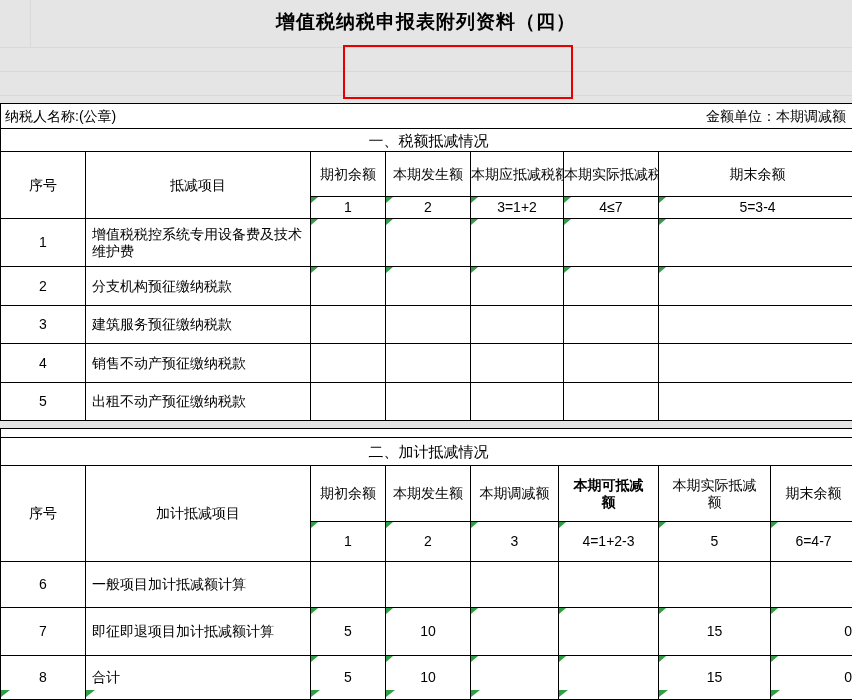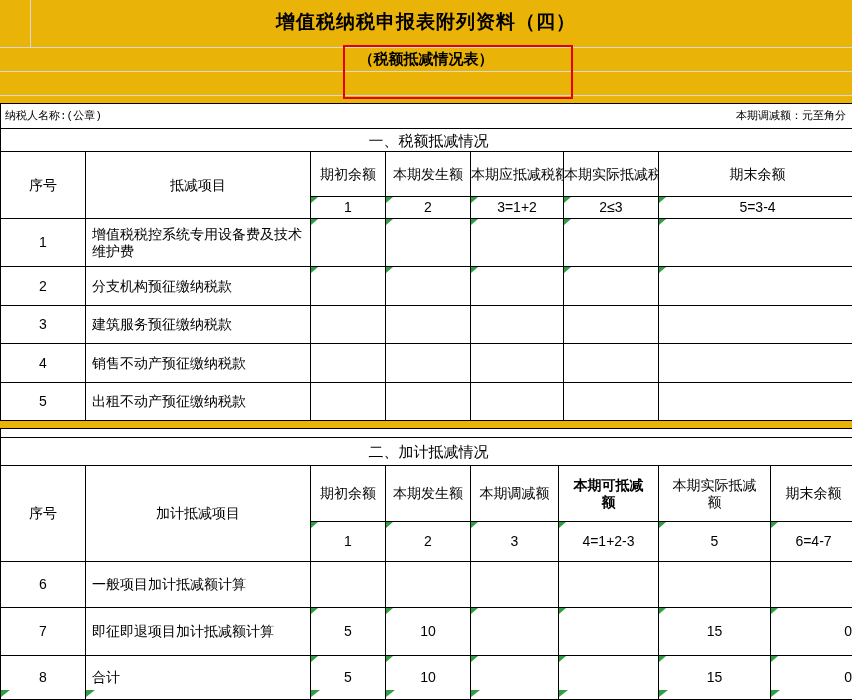--- a/index.html
+++ b/index.html
@@ -1,38 +1,38 @@
 <!DOCTYPE html>
 <html><head>
 <meta charset="utf-8">
 <style>
   html,body{margin:0;padding:0;background:#fff;}
   .sheet{
-    position:relative;width:852px;height:700px;background:#eab308;overflow:hidden;
+    position:relative;width:852px;height:700px;background:#e5e5e5;overflow:hidden;
     font-family:"Liberation Sans","DejaVu Sans",sans-serif;color:#000;
   }
   
   .hline{position:absolute;left:0;width:856px;height:1px;background:#d9d9d9;}
   .vline{position:absolute;width:1px;background:#d9d9d9;}
   .doc-title{position:absolute;top:9px;left:0;width:100%;text-align:center;
     font-size:19px;font-weight:bold;letter-spacing:1px;}
   .doc-subtitle{position:absolute;top:50px;left:0;width:100%;text-align:center;
     font-size:15px;font-weight:bold;}
   .doc-period{position:absolute;top:75px;left:0;width:100%;text-align:center;
     font-size:14px;white-space:pre;}
   .redbox{position:absolute;left:343px;top:45px;width:226px;height:50px;
     border:2px solid #e60000;z-index:3;background:transparent;}
   table{border-collapse:collapse;table-layout:fixed;position:absolute;left:0;width:856px;background:#fff;}
   td{border:1px solid #000;font-size:14px;font-weight:normal;padding:0;
      position:relative;overflow:hidden;text-align:center;vertical-align:middle;line-height:17px;}
   td.item{text-align:left;padding:2px 4px 2px 6px;}
   td.right{text-align:right;padding-right:4px;}
   td.spacer{height:8px;}
   .meta{display:flex;justify-content:space-between;align-items:center;height:100%;
-    padding:0 10px 0 4px;font-size:11px;font-family:Liberation Mono, monospace;}
+    padding:0 10px 0 4px;font-size:14px;}
   .sec-title{font-size:15px;}
   .formula{font-size:13px;}
   .w5{display:inline-block;max-width:76px;line-height:17px;font-weight:bold;}
   .w6{display:inline-block;max-width:90px;line-height:17px;}
   .clip{white-space:nowrap;}
   .flag{position:absolute;top:0;left:0;width:0;height:0;
     border-top:6px solid #2f9e44;border-right:7px solid transparent;}
   .strip{position:absolute;left:0;top:689px;width:856px;height:11px;overflow:hidden;}
   .strip .flag{top:1px;border-top-width:7px;border-right-width:9px;}
 </style>
@@ -41,58 +41,57 @@
 
 <div class="sheet">
 
   <div class="hline" style="top:47px"></div>
   <div class="hline" style="top:71px"></div>
   <div class="hline" style="top:95px"></div>
   <div class="vline" style="left:30px;top:0;height:47px"></div>
 
   <div class="doc-title">增值税纳税申报表附列资料（四）</div>
   <div class="redbox"></div>
-  <div class="doc-subtitle">（税额抵减情况表）</div>
 
   <table style="top:103px">
     <colgroup>
       <col style="width:85px">
         <col style="width:225px">
         <col style="width:75px">
       <col style="width:85px">
         <col style="width:93px">
         <col style="width:95px">
         <col style="width:198px">
     </colgroup>
     <tbody>
         <tr style="height:25px">
       <td colspan="7">
         <div class="meta">
           <span>纳税人名称:(公章)</span>
-          <span>本期调减额：元至角分</span>
+          <span>金额单位：本期调减额</span>
         </div>
       </td>
     </tr>
     <tr style="height:23px">
       <td colspan="7" class="sec-title">一、税额抵减情况</td>
     </tr>
     <tr style="height:45px">
       <td rowspan="2">序号</td>
       <td rowspan="2">抵减项目</td>
       <td>期初余额</td>
       <td>本期发生额</td>
       <td class="clip">本期应抵减税额</td>
       <td class="clip">本期实际抵减税额</td>
       <td>期末余额</td>
     </tr>
     <tr style="height:22px" class="formula">
       <td><i class="flag"></i><span>1</span></td>
       <td><i class="flag"></i><span>2</span></td>
       <td><i class="flag"></i><span>3=1+2</span></td>
-      <td><i class="flag"></i><span>2≤3</span></td>
+      <td><i class="flag"></i><span>4≤7</span></td>
       <td><i class="flag"></i><span>5=3-4</span></td>
     </tr>
     <tr style="height:48px">
       <td>1</td>
       <td class="item">增值税税控系统专用设备费及技术维护费</td>
       <td><i class="flag"></i><span></span></td>
       <td><i class="flag"></i><span></span></td>
       <td><i class="flag"></i><span></span></td>
       <td><i class="flag"></i><span></span></td>
       <td><i class="flag"></i><span></span></td>

